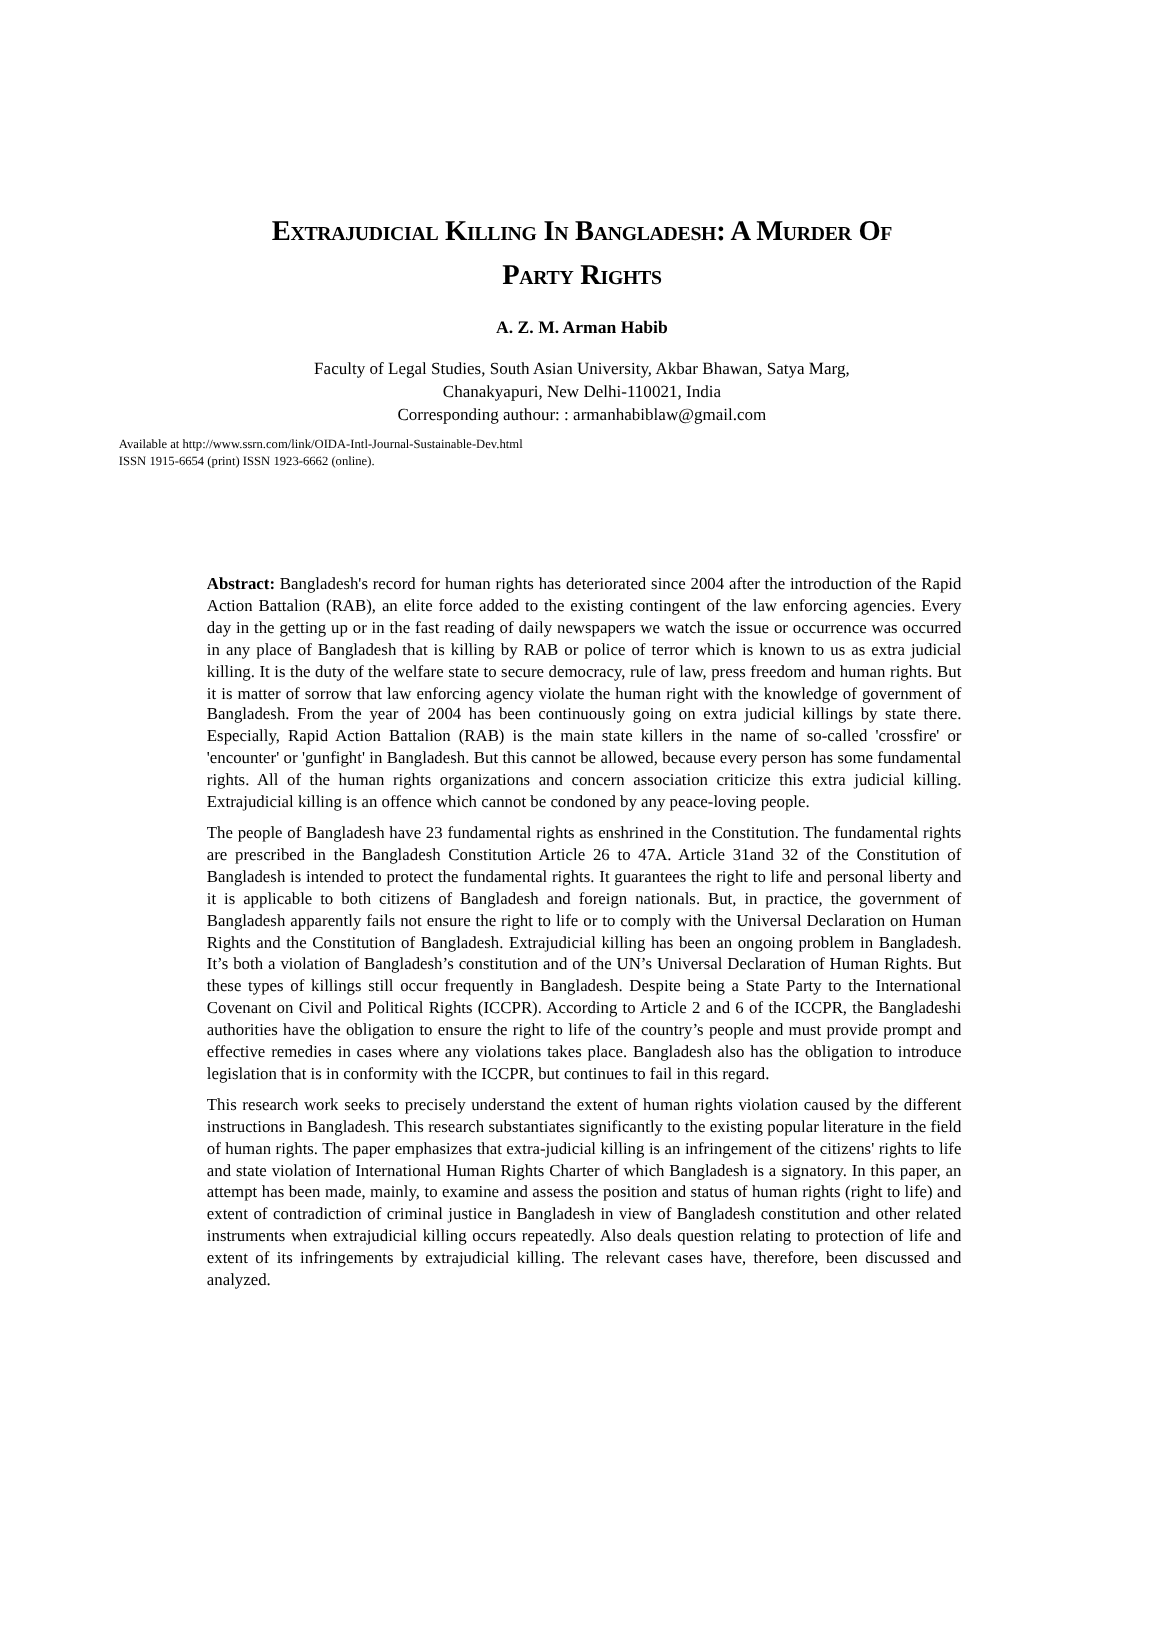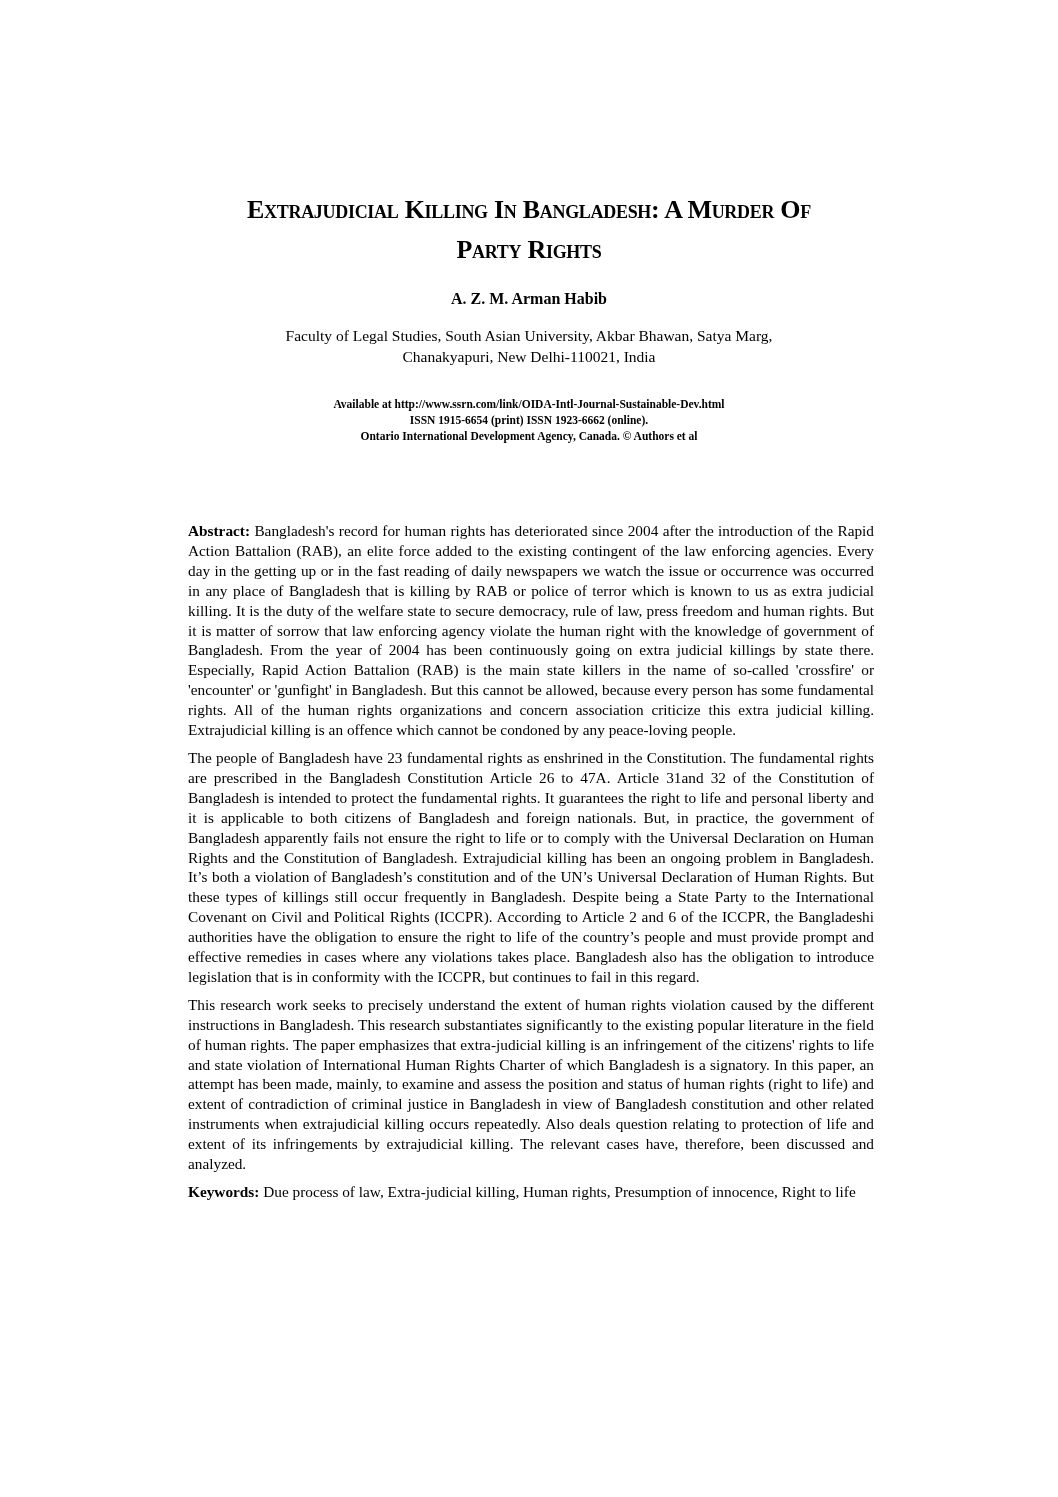--- a/index.html
+++ b/index.html
@@ -14,22 +14,22 @@
   }
   .author {
     position: absolute; left: 120px; width: 818px; top: 287px;
     text-align: center; font-weight: bold; font-size: 16px; line-height: 24px;
   }
   .affil {
     position: absolute; left: 120px; width: 818px; top: 325px;
     text-align: center; font-size: 15.5px; line-height: 21px;
   }
   .pubinfo {
-    position: absolute; left: 120px; width: 818px; top: 396px;
-    text-align: center; font-size: 11.5px; line-height: 16px; font-weight: bold;
+    position: absolute; left: 108px; width: 818px; top: 396px;
+    font-size: 11.5px; line-height: 16px;
   }
   .body {
     position: absolute; left: 188px; width: 686px; top: 478px;
     font-size: 15.3px; line-height: 19.9px; text-align: justify; margin-top: 43px;
   }
   .body p { margin: 0 0 8px 0; }
   .lbl { font-weight: bold; }
 </style>
 </head>
 <body>
@@ -37,26 +37,25 @@
 <div class="title">
   <div>Extrajudicial Killing In Bangladesh: A Murder Of</div>
   <div>Party Rights</div>
 </div>
 
 <div class="author">A. Z. M. Arman Habib</div>
 
 <div class="affil">
   <div>Faculty of Legal Studies, South Asian University, Akbar Bhawan, Satya Marg,</div>
   <div>Chanakyapuri, New Delhi-110021, India</div>
+  <div>Corresponding authour: : armanhabiblaw@gmail.com</div>
 </div>
 
 <div class="pubinfo">
   <div>Available at http://www.ssrn.com/link/OIDA-Intl-Journal-Sustainable-Dev.html</div>
   <div>ISSN 1915-6654 (print) ISSN 1923-6662 (online).</div>
-  <div>Ontario International Development Agency, Canada. © Authors et al</div>
 </div>
 
 <div class="body">
   <p><span class="lbl">Abstract:</span><span> Bangladesh's record for human rights has deteriorated since 2004 after the introduction of the Rapid Action Battalion (RAB), an elite force added to the existing contingent of the law enforcing agencies. Every day in the getting up or in the fast reading of daily newspapers we watch the issue or occurrence was occurred in any place of Bangladesh that is killing by RAB or police of terror which is known to us as extra judicial killing. It is the duty of the welfare state to secure democracy, rule of law, press freedom and human rights. But it is matter of sorrow that law enforcing agency violate the human right with the knowledge of government of Bangladesh. From the year of 2004 has been continuously going on extra judicial killings by state there. Especially, Rapid Action Battalion (RAB) is the main state killers in the name of so-called 'crossfire' or 'encounter' or 'gunfight' in Bangladesh. But this cannot be allowed, because every person has some fundamental rights. All of the human rights organizations and concern association criticize this extra judicial killing. Extrajudicial killing is an offence which cannot be condoned by any peace-loving people.</span></p>
   <p>The people of Bangladesh have 23 fundamental rights as enshrined in the Constitution. The fundamental rights are prescribed in the Bangladesh Constitution Article 26 to 47A. Article 31and 32 of the Constitution of Bangladesh is intended to protect the fundamental rights. It guarantees the right to life and personal liberty and it is applicable to both citizens of Bangladesh and foreign nationals. But, in practice, the government of Bangladesh apparently fails not ensure the right to life or to comply with the Universal Declaration on Human Rights and the Constitution of Bangladesh. Extrajudicial killing has been an ongoing problem in Bangladesh. It’s both a violation of Bangladesh’s constitution and of the UN’s Universal Declaration of Human Rights. But these types of killings still occur frequently in Bangladesh. Despite being a State Party to the International Covenant on Civil and Political Rights (ICCPR). According to Article 2 and 6 of the ICCPR, the Bangladeshi authorities have the obligation to ensure the right to life of the country’s people and must provide prompt and effective remedies in cases where any violations takes place. Bangladesh also has the obligation to introduce legislation that is in conformity with the ICCPR, but continues to fail in this regard.</p>
   <p>This research work seeks to precisely understand the extent of human rights violation caused by the different instructions in Bangladesh. This research substantiates significantly to the existing popular literature in the field of human rights. The paper emphasizes that extra-judicial killing is an infringement of the citizens' rights to life and state violation of International Human Rights Charter of which Bangladesh is a signatory. In this paper, an attempt has been made, mainly, to examine and assess the position and status of human rights (right to life) and extent of contradiction of criminal justice in Bangladesh in view of Bangladesh constitution and other related instruments when extrajudicial killing occurs repeatedly. Also deals question relating to protection of life and extent of its infringements by extrajudicial killing. The relevant cases have, therefore, been discussed and analyzed.</p>
-  <p><span class="lbl">Keywords:</span><span> Due process of law, Extra-judicial killing, Human rights, Presumption of innocence, Right to life</span></p>
 </div>
 
 </body></html>

